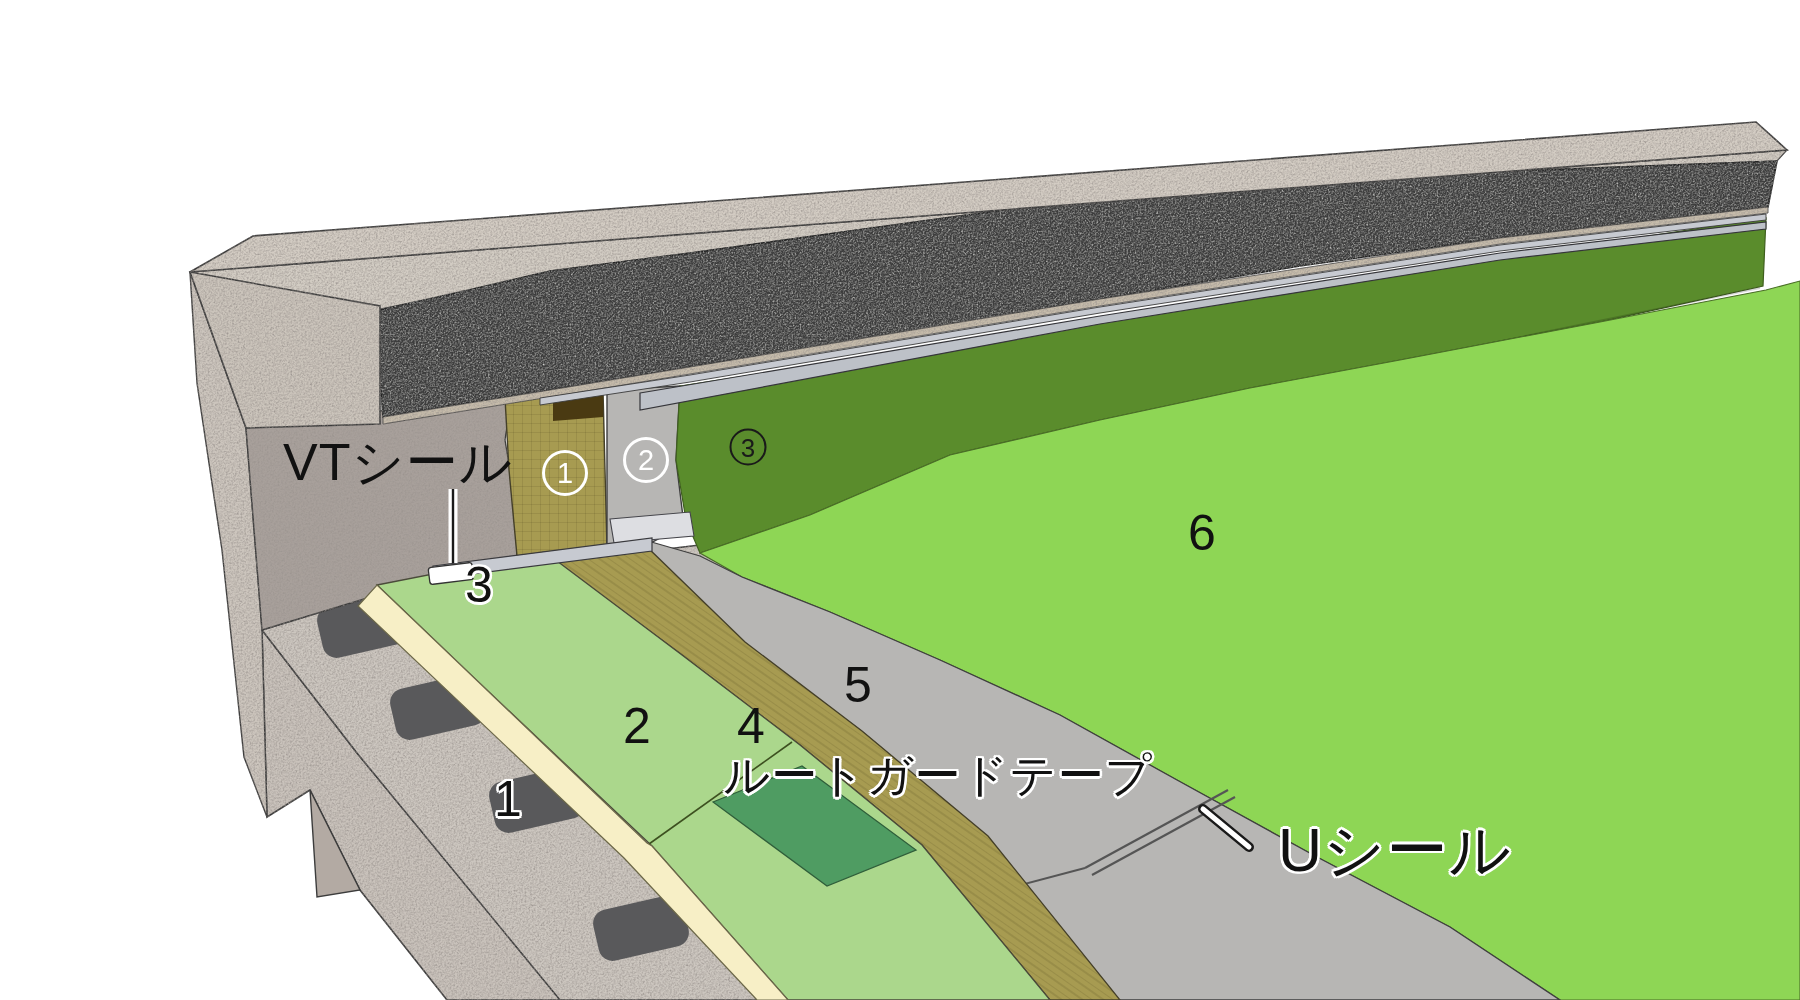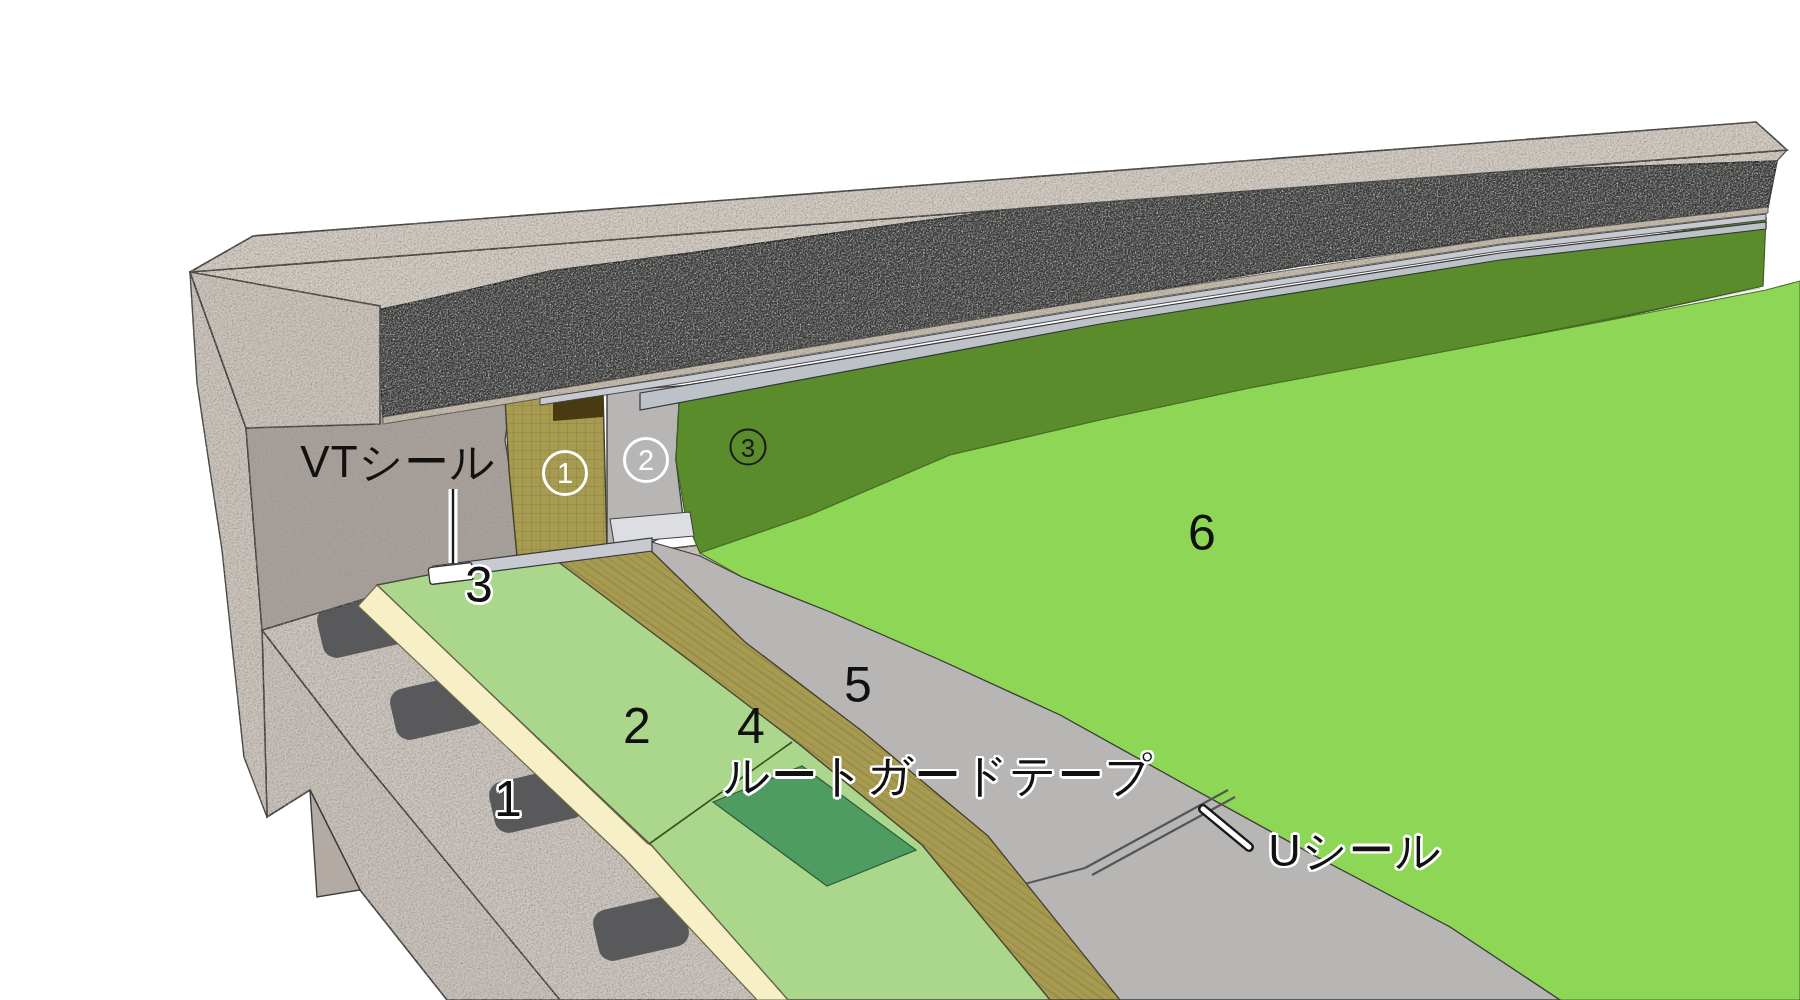--- a/index.html
+++ b/index.html
@@ -7,21 +7,21 @@
     position:relative;width:1800px;height:1000px;margin:0 auto;
     background:#ffffff;overflow:hidden;
     font-family:"Liberation Sans","DejaVu Sans",sans-serif;
   }
   #stage svg{position:absolute;left:0;top:0;}
   .lbl{
     position:absolute;transform:translate(-50%,-50%);
     color:#111;white-space:nowrap;line-height:1;
     font-family:"Liberation Sans","DejaVu Sans",sans-serif;
   }
-  .jp{font-size:44px;letter-spacing:1px;}
+  .jp{font-size:52px;letter-spacing:1px;}
   .num{font-size:50px;}
   .halo{
     text-shadow:2.5px 0 0 #fff,-2.5px 0 0 #fff,0 2.5px 0 #fff,0 -2.5px 0 #fff,
       2px 2px 0 #fff,-2px -2px 0 #fff,2px -2px 0 #fff,-2px 2px 0 #fff;
   }
   .circled{
     position:absolute;transform:translate(-50%,-50%);
     border-radius:50%;display:flex;align-items:center;justify-content:center;
     font-family:"Liberation Sans","DejaVu Sans",sans-serif;line-height:1;
   }
@@ -145,14 +145,14 @@
     <span>3</span>
   </div>
 
   <div class="lbl num halo" style="left:508px;top:799px;">1</div>
   <div class="lbl num" style="left:637px;top:726px;">2</div>
   <div class="lbl num" style="left:751px;top:726px;">4</div>
   <div class="lbl num" style="left:858px;top:685px;">5</div>
   <div class="lbl num" style="left:1202px;top:533px;">6</div>
 
   <div class="lbl jp halo" style="left:938px;top:775px;font-size:46px;">ルートガードテープ</div>
-  <div class="lbl jp halo" style="left:1355px;top:850px;font-size:45px;">Uシール</div>
+  <div class="lbl jp halo" style="left:1395px;top:850px;font-size:61px;">Uシール</div>
 </div>
 
 </body></html>

